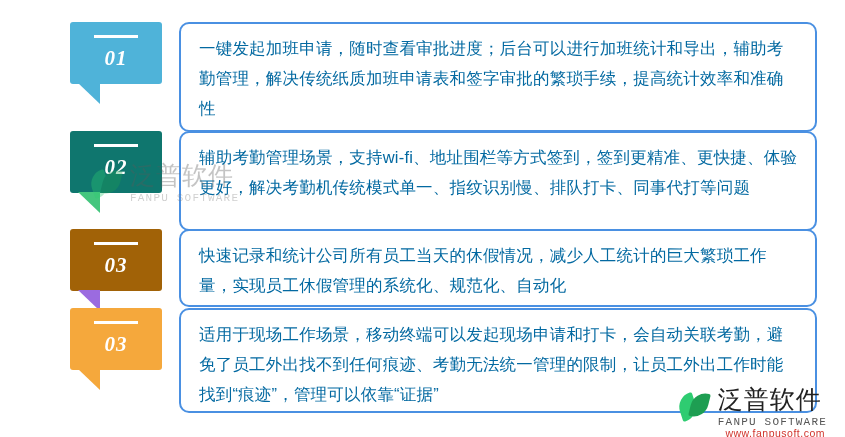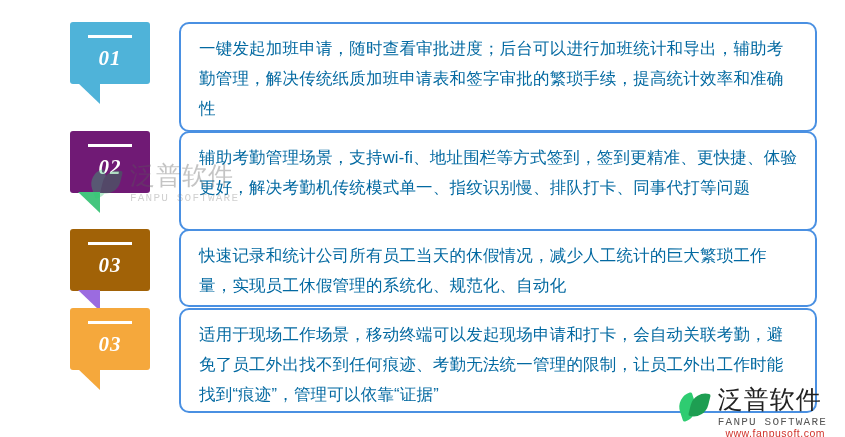--- a/index.html
+++ b/index.html
@@ -35,21 +35,21 @@
 
   
   .badge-wrap {
     position: relative;
     width: 92px;
     margin-left: 70px;
     flex: 0 0 auto;
   }
   .badge {
     position: relative;
-    width: 80px;
+    width: 92px;
     height: 62px;
     border-radius: 3px;
     display: flex;
     align-items: center;
     justify-content: center;
   }
   .badge .tail {
     position: absolute;
     bottom: -20px;
     left: 8px;
@@ -182,21 +182,21 @@
         <span class="tail"></span>
       </div>
     </div>
     <div class="card card-1" style="border-color: rgb(74, 144, 226);">
       <p>一键发起加班申请，随时查看审批进度；后台可以进行加班统计和导出，辅助考勤管理，解决传统纸质加班申请表和签字审批的繁琐手续，提高统计效率和准确性</p>
     </div>
   </div>
 
   <div class="row row-2">
     <div class="badge-wrap">
-      <div class="badge" id="badge-2" style="background: #701a75; color: rgb(68, 198, 126);">
+      <div class="badge" id="badge-2" style="background: #0f766e; color: rgb(68, 198, 126);">
         <span class="bar"></span>
         <span class="num">02</span>
         <span class="tail"></span>
       </div>
     </div>
     <div class="card card-2" style="border-color: rgb(74, 144, 226);">
       <p>辅助考勤管理场景，支持wi-fi、地址围栏等方式签到，签到更精准、更快捷、体验更好，解决考勤机传统模式单一、指纹识别慢、排队打卡、同事代打等问题</p>
     </div>
   </div>
 

